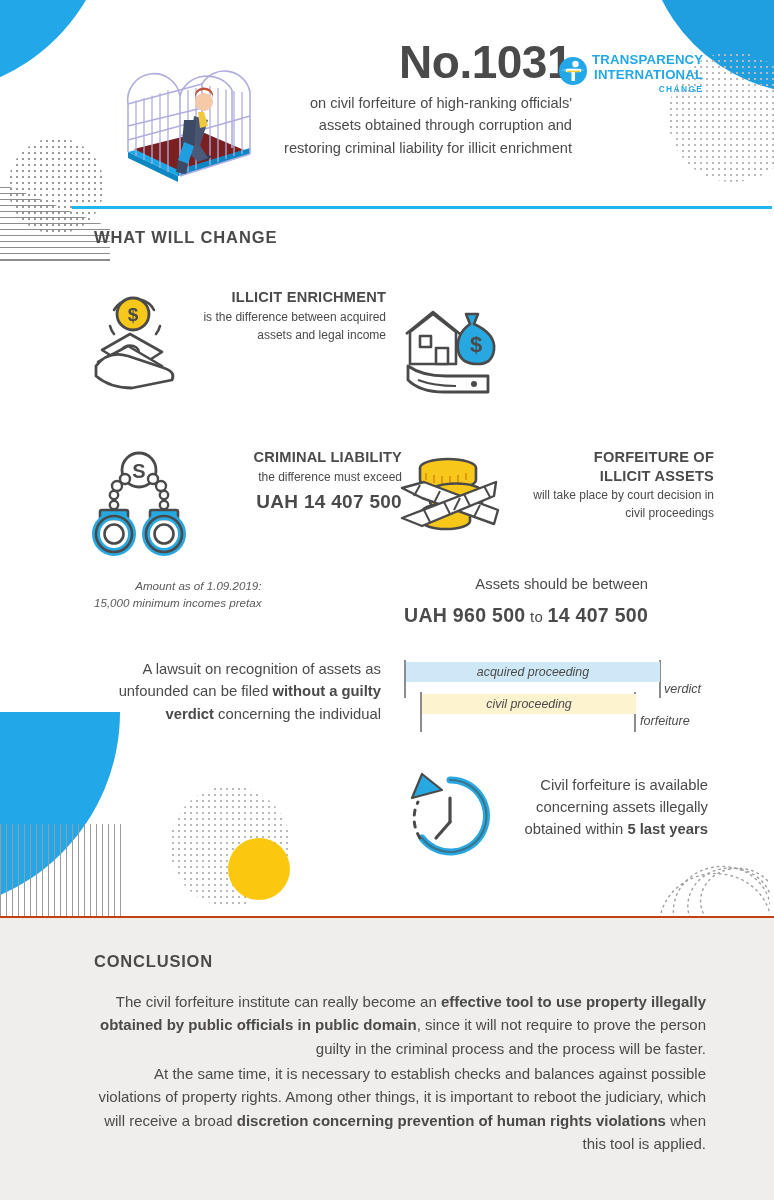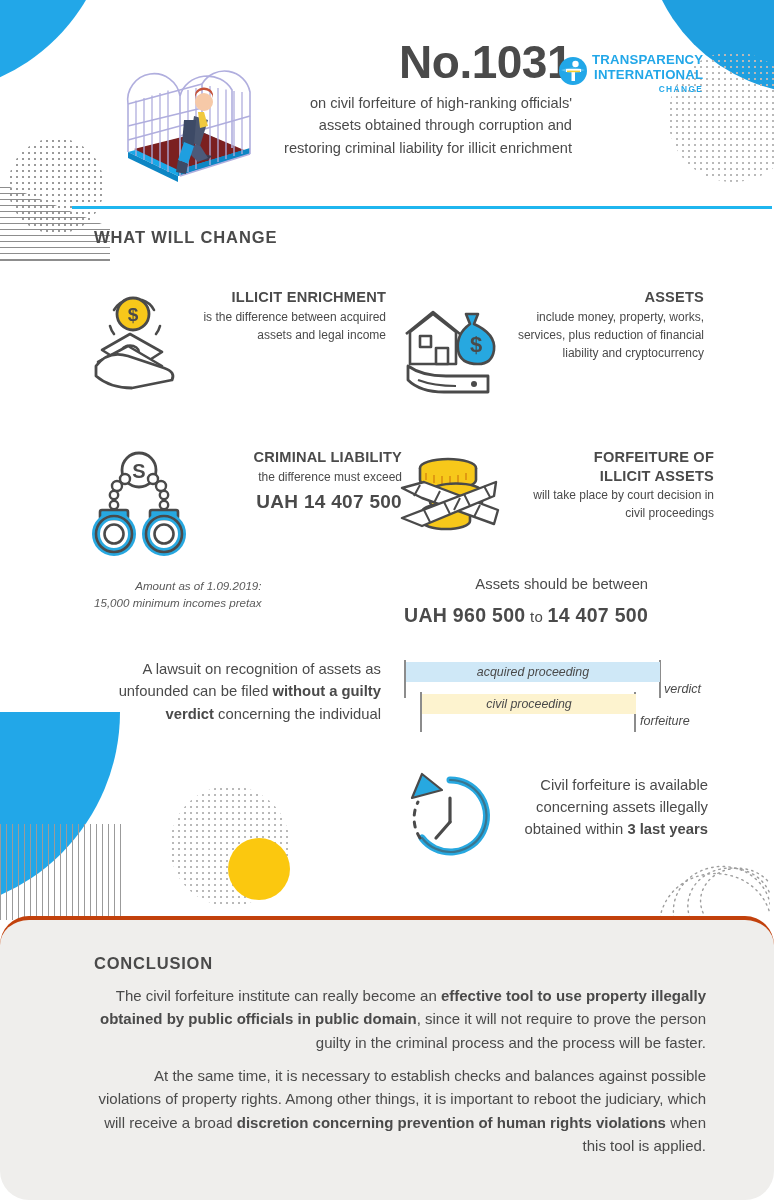--- a/index.html
+++ b/index.html
@@ -118,28 +118,28 @@
   .lbl-verdict { left: 264px; top: 24px; }
   .lbl-forfeiture { left: 240px; top: 56px; }
 
   .clock-item { position: absolute; left: 400px; top: 768px; display: flex; align-items: flex-start; }
   .clock-txt { font-size: 14.8px; line-height: 1.5; color: #4a4a4a; }
   .clock-txt b { font-weight: 700; }
 
   
   .conclusion {
     position: absolute; left: 0; top: 916px; width: 774px; height: 284px;
-    background: #efeeec; border-top: 4px solid #c2410c; border-radius: 29px;
+    background: #efeeec; border-top: 2px solid #c2410c;
   }
   .conc-title { position: absolute; left: 94px; top: 34px;
                 font-size: 16.5px; font-weight: 700; letter-spacing: 0.8px; color: #4a4a4a; }
   .conc-p { position: absolute; left: 94px; width: 612px; font-size: 15px;
             line-height: 1.55; color: #4a4a4a; }
   .conc-p b { font-weight: 700; }
-  .conc-p1 { top: 64px; }
+  .conc-p1 { top: 72px; }
   .conc-p2 { top: 144px; }
 </style>
 </head>
 <body>
 
 <div class="page">
 
   <div class="deco blue-quarter-tl"></div>
   <div class="deco blue-quarter-tr"></div>
   <div class="deco dot-circle dots-tr"></div>
@@ -276,24 +276,20 @@
         </g>
         <g>
           <path d="M62 26 L74 26 L70 36 Q92 46 90 62 Q88 76 74 76 Q56 76 54 62 Q52 46 66 36 Z" fill="#27a8e0" stroke="#4a4a4a" stroke-width="2.6" stroke-linejoin="round"></path>
           <text x="72" y="64" font-size="22" font-weight="700" fill="#4a4a4a" text-anchor="middle" font-family="Liberation Sans, sans-serif">$</text>
         </g>
         <path d="M4 78 Q18 88 42 88 L84 88 L84 104 L40 104 Q16 104 4 92 Z" fill="#fff" stroke="#4a4a4a" stroke-width="2.8" stroke-linejoin="round"></path>
         <path d="M14 92 Q30 98 52 98" fill="none" stroke="#4a4a4a" stroke-width="2.2"></path>
         <circle cx="70" cy="96" r="3" fill="#4a4a4a"></circle>
       </svg>
     </div>
-    <div class="txt" style="margin-left:14px;width:190px;">
-      <div class="item-head">ASSETS</div>
-      <div class="item-body">include money, property, works, services, plus reduction of financial liability and cryptocurrency</div>
-    </div>
   </div>
 
   <div class="item i3">
     <div class="ico">
       <svg width="94" height="110" viewBox="0 0 94 110">
         <circle cx="47" cy="22" r="17" fill="#fff" stroke="#4a4a4a" stroke-width="2.8"></circle>
         <text x="47" y="30" font-size="20" font-weight="700" fill="#4a4a4a" text-anchor="middle" font-family="Liberation Sans, sans-serif">S</text>
         <g fill="#fff" stroke="#4a4a4a" stroke-width="2.4">
           <circle cx="33" cy="31" r="5"></circle>
             <circle cx="25" cy="38" r="5"></circle>
@@ -399,21 +395,21 @@
       <svg width="100" height="96" viewBox="0 0 100 96">
         <path d="M50 12 A36 36 0 1 1 22 70" fill="none" stroke="#27a8e0" stroke-width="7" stroke-linecap="round"></path>
         <path d="M50 12 A36 36 0 1 1 22 70" fill="none" stroke="#4a4a4a" stroke-width="2.2" stroke-linecap="round" opacity="0.55"></path>
         <path d="M20 70 A36 36 0 0 1 18 34" fill="none" stroke="#4a4a4a" stroke-width="3" stroke-dasharray="5 7" stroke-linecap="round"></path>
         <path d="M12 30 L22 6 L42 22 Z" fill="#27a8e0" stroke="#4a4a4a" stroke-width="2.2" stroke-linejoin="round"></path>
         <line x1="50" y1="30" x2="50" y2="54" stroke="#4a4a4a" stroke-width="3.2" stroke-linecap="round"></line>
         <line x1="50" y1="54" x2="36" y2="70" stroke="#4a4a4a" stroke-width="3.2" stroke-linecap="round"></line>
       </svg>
     </div>
     <div class="clock-txt" style="margin-left:22px;width:186px;margin-top:6px;">
-      <span>Civil forfeiture is available concerning assets illegally obtained within </span><b>3 last years</b>
+      <span>Civil forfeiture is available concerning assets illegally obtained within </span><b>5 last years</b>
     </div>
   </div>
 
   <div class="conclusion">
     <div class="conc-title">CONCLUSION</div>
     <div class="conc-p conc-p1">
       <span>The civil forfeiture institute can really become an </span><b>effective tool to use property illegally obtained by public officials in public domain</b><span>, since it will not require to prove the person guilty in the criminal process and the process will be faster.</span>
     </div>
     <div class="conc-p conc-p2">
       <span>At the same time, it is necessary to establish checks and balances against possible violations of property rights. Among other things, it is important to reboot the judiciary, which will receive a broad </span><b>discretion concerning prevention of human rights violations</b><span> when this tool is applied.</span>

